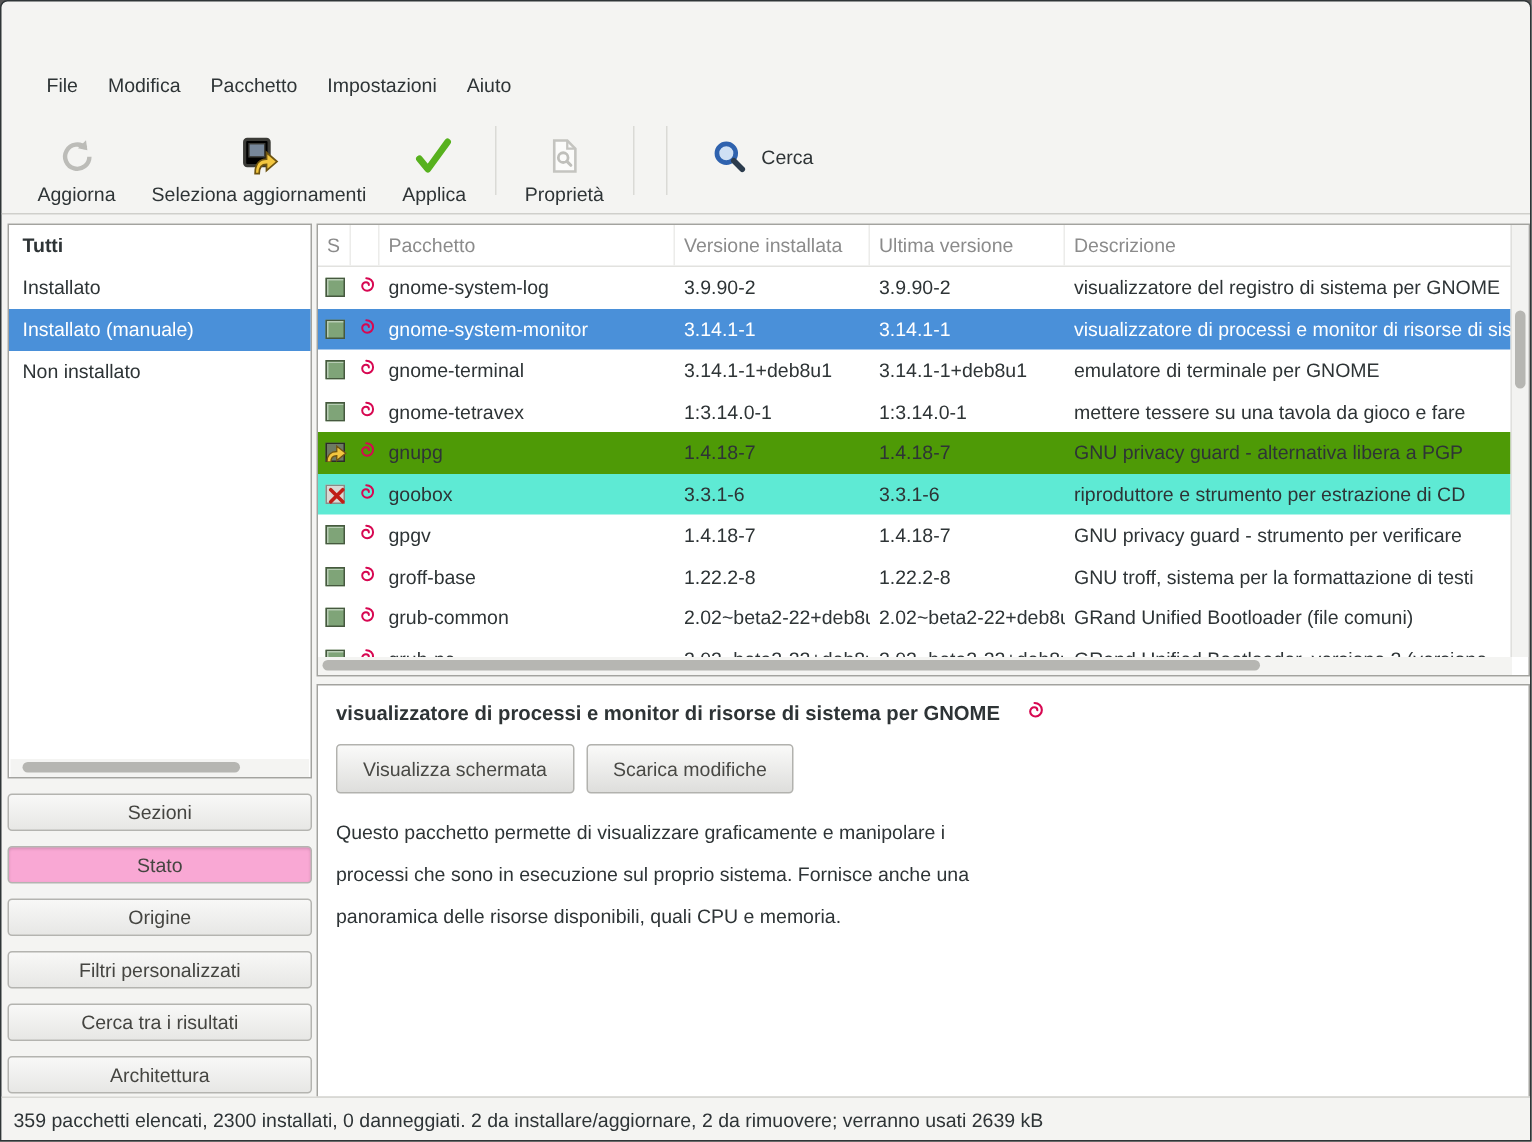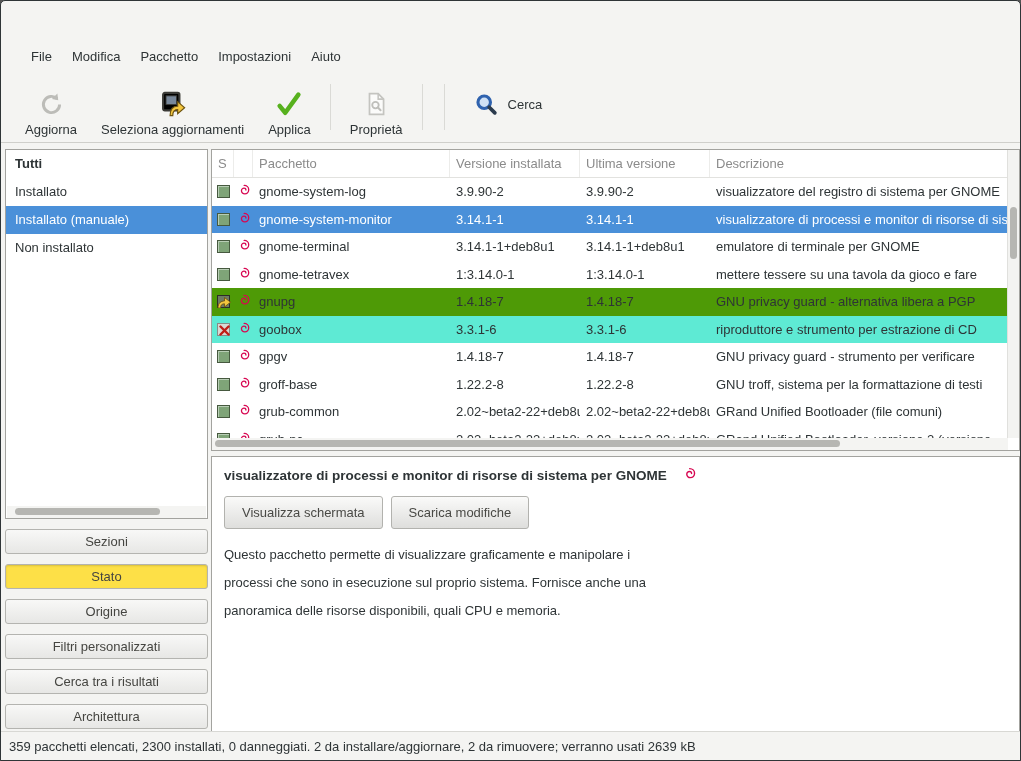--- a/index.html
+++ b/index.html
@@ -27,21 +27,21 @@
   
   .filter-list{position:absolute;left:4px;top:148px;width:203px;height:370px;box-sizing:border-box;
     background:#fff;border:1px solid #a3a39f;}
   .filter-item{height:28px;line-height:28px;padding-left:9px;white-space:nowrap;overflow:hidden;}
   .fl-hscroll{position:absolute;left:1px;right:1px;bottom:0;height:12px;background:#f4f4f2;}
   .fl-hscroll .thumb{position:absolute;left:8px;top:2px;width:145px;height:7px;background:#b6b6b2;border-radius:4px;}
   
   .side-buttons{position:absolute;left:4px;top:528px;width:203px;}
   .side-btn{height:25px;box-sizing:border-box;margin-bottom:10px;border:1px solid #b4b4b0;border-radius:3px;
     background:linear-gradient(#f8f8f7,#e7e7e5);display:flex;align-items:center;justify-content:center;color:#454541;}
-  .side-btn.active{background:#fde047;box-shadow:inset 0 1px 2px rgba(0,0,0,.15);}
+  .side-btn.active{background:#f9a8d4;box-shadow:inset 0 1px 2px rgba(0,0,0,.15);}
   
   .table-panel{position:absolute;left:210px;top:148px;width:809px;height:302px;box-sizing:border-box;
     background:#fff;border:1px solid #a3a39f;overflow:hidden;}
   .thead{display:flex;height:27px;color:#8b8b8b;border-bottom:1px solid #e2e2df;width:797px;}
   .th{display:flex;align-items:center;padding-left:6px;box-sizing:border-box;overflow:hidden;white-space:nowrap;border-right:1px solid #ececе9;border-right:1px solid #ececea;}
   .row{display:flex;align-items:center;height:27.5px;white-space:nowrap;width:797px;}
   .cell{box-sizing:border-box;padding-left:6px;overflow:hidden;}
   .cell-center{display:flex;align-items:center;justify-content:center;padding-left:0;}
   .st-sq{width:13px;height:13px;box-sizing:border-box;display:inline-block;position:relative;}
   .st-installed{background:#7fa478;border:1px solid #46593f;box-shadow:inset 1px 1px 0 rgba(255,255,255,.45);}

